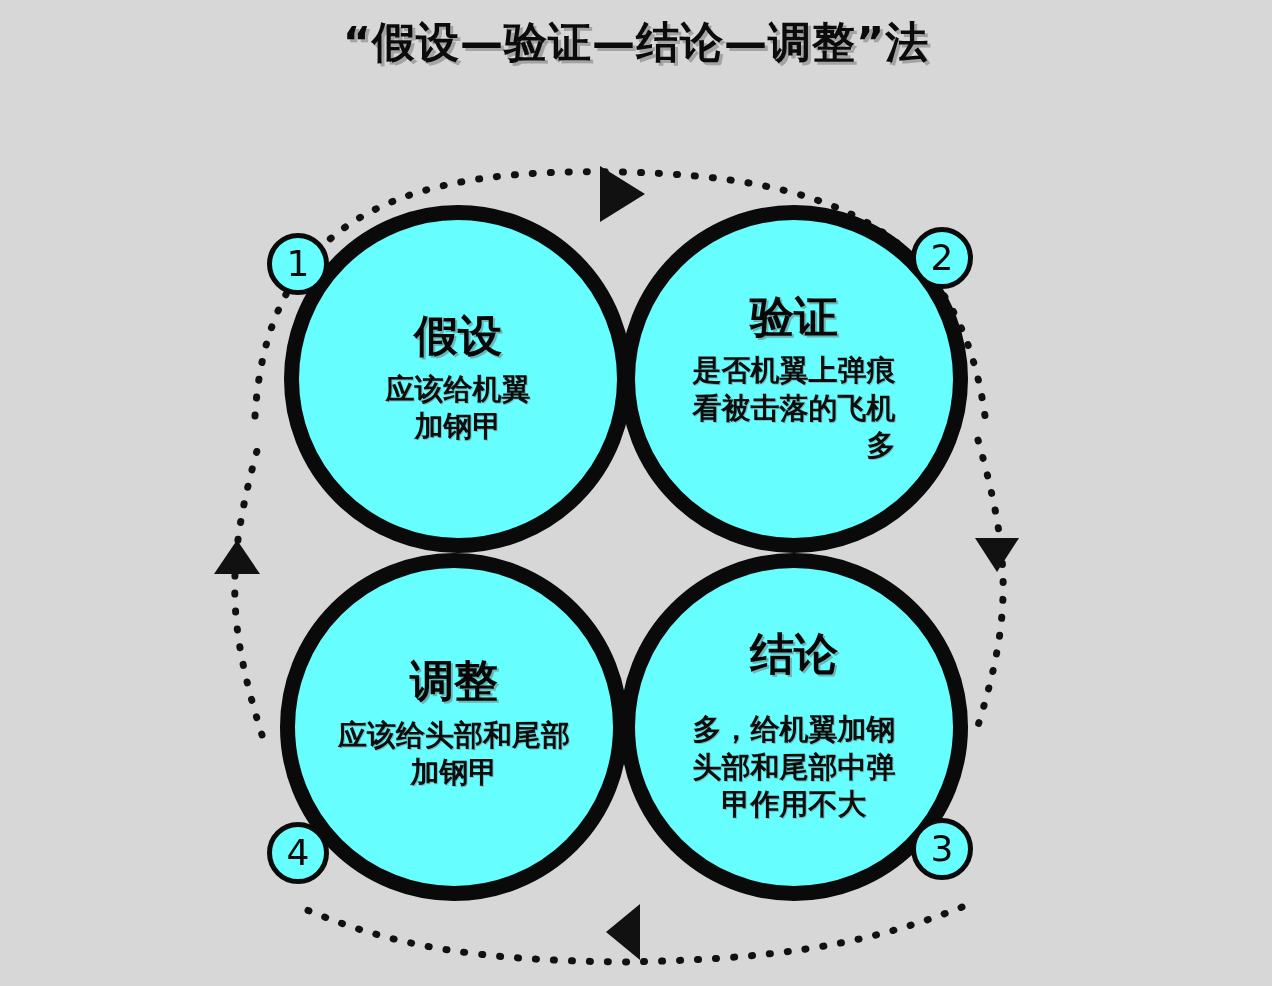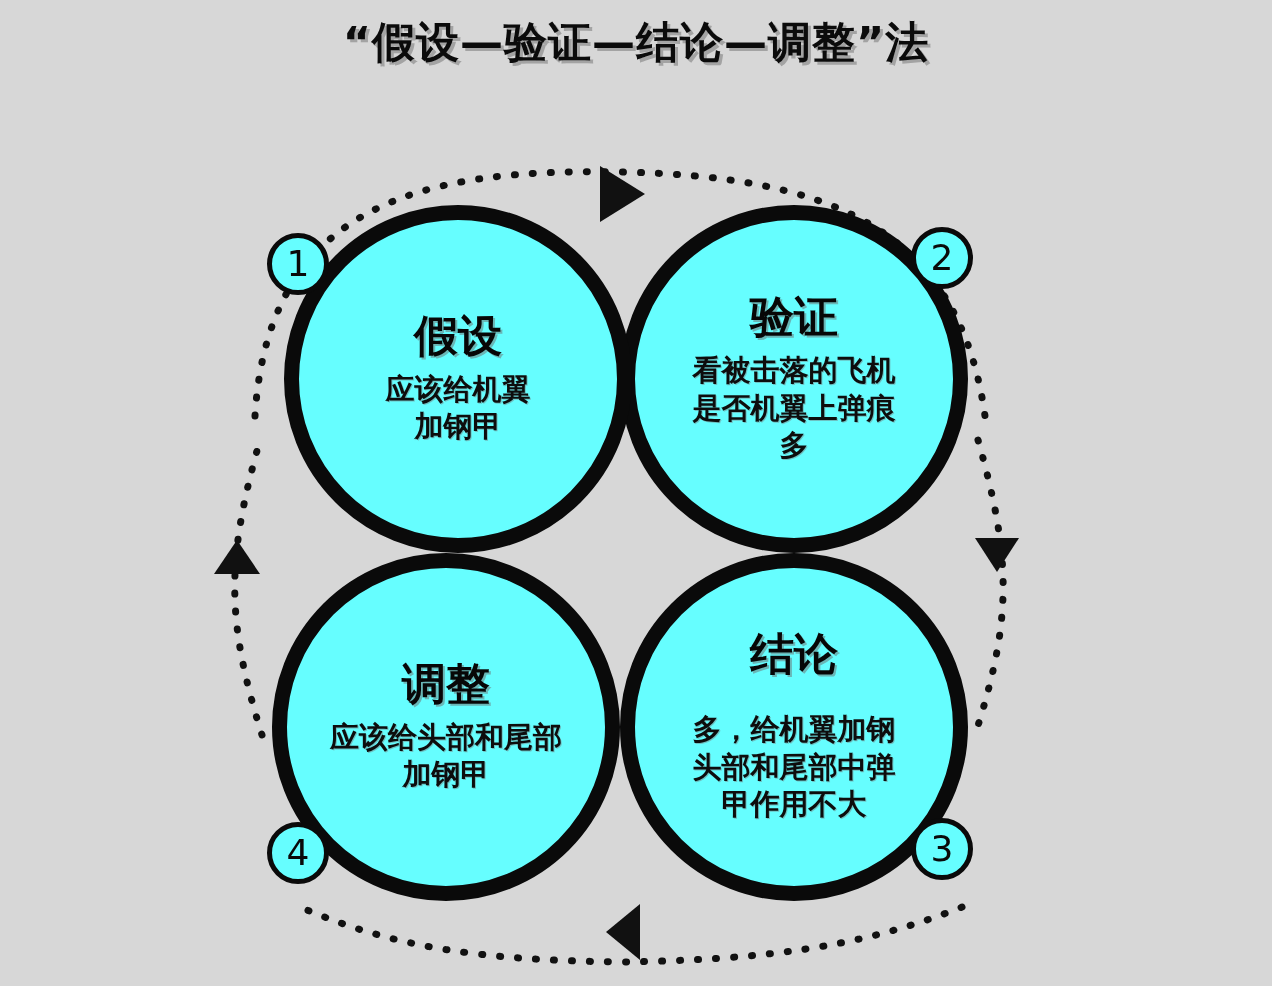--- a/index.html
+++ b/index.html
@@ -65,22 +65,22 @@
     border: 15px solid #0a0a0a;
     display: flex;
     flex-direction: column;
     align-items: center;
     justify-content: center;
     text-align: center;
     padding: 0 34px;
     box-sizing: border-box;
   }
   .c1 { left: 12px;     top: 0; }
-  .c2 { left: 348px; top: 0; }
-  .c4 { left: 0;     top: 348px; }
+  .c2 { left: 348px; top: 0; text-align: right; }
+  .c4 { left: 8px;     top: 348px; font-family: Liberation Mono, monospace; }
   .c3 { left: 348px; top: 348px; gap: 22px; }
 
   
   .c1 { z-index: 4; }
   .c2 { z-index: 3; }
   .c4 { z-index: 2; }
   .c3 { z-index: 1; }
 
   .circle-heading {
     font-size: 44px;
@@ -155,22 +155,22 @@
       <div class="circle-heading">假设</div>
       <div class="circle-body">
         <div>应该给机翼</div>
         <div>加钢甲</div>
       </div>
     </div>
 
     <div class="circle c2">
       <div class="circle-heading">验证</div>
       <div class="circle-body">
+        <div>是否机翼上弹痕</div>
         <div>看被击落的飞机</div>
-        <div>是否机翼上弹痕</div>
         <div>多</div>
       </div>
     </div>
 
     <div class="circle c4">
       <div class="circle-heading">调整</div>
       <div class="circle-body">
         <div>应该给头部和尾部</div>
         <div>加钢甲</div>
       </div>

